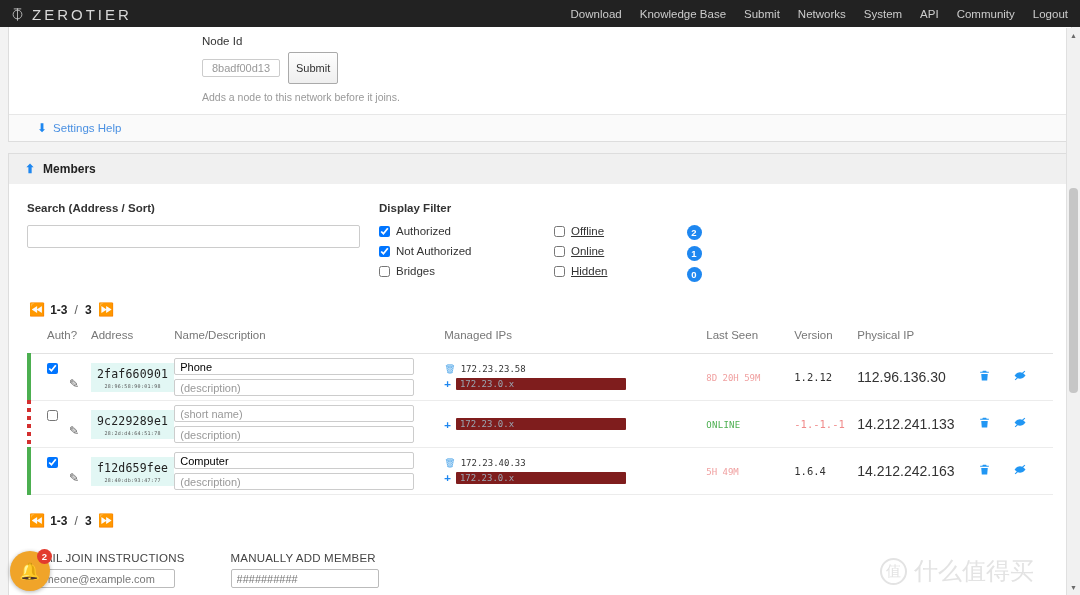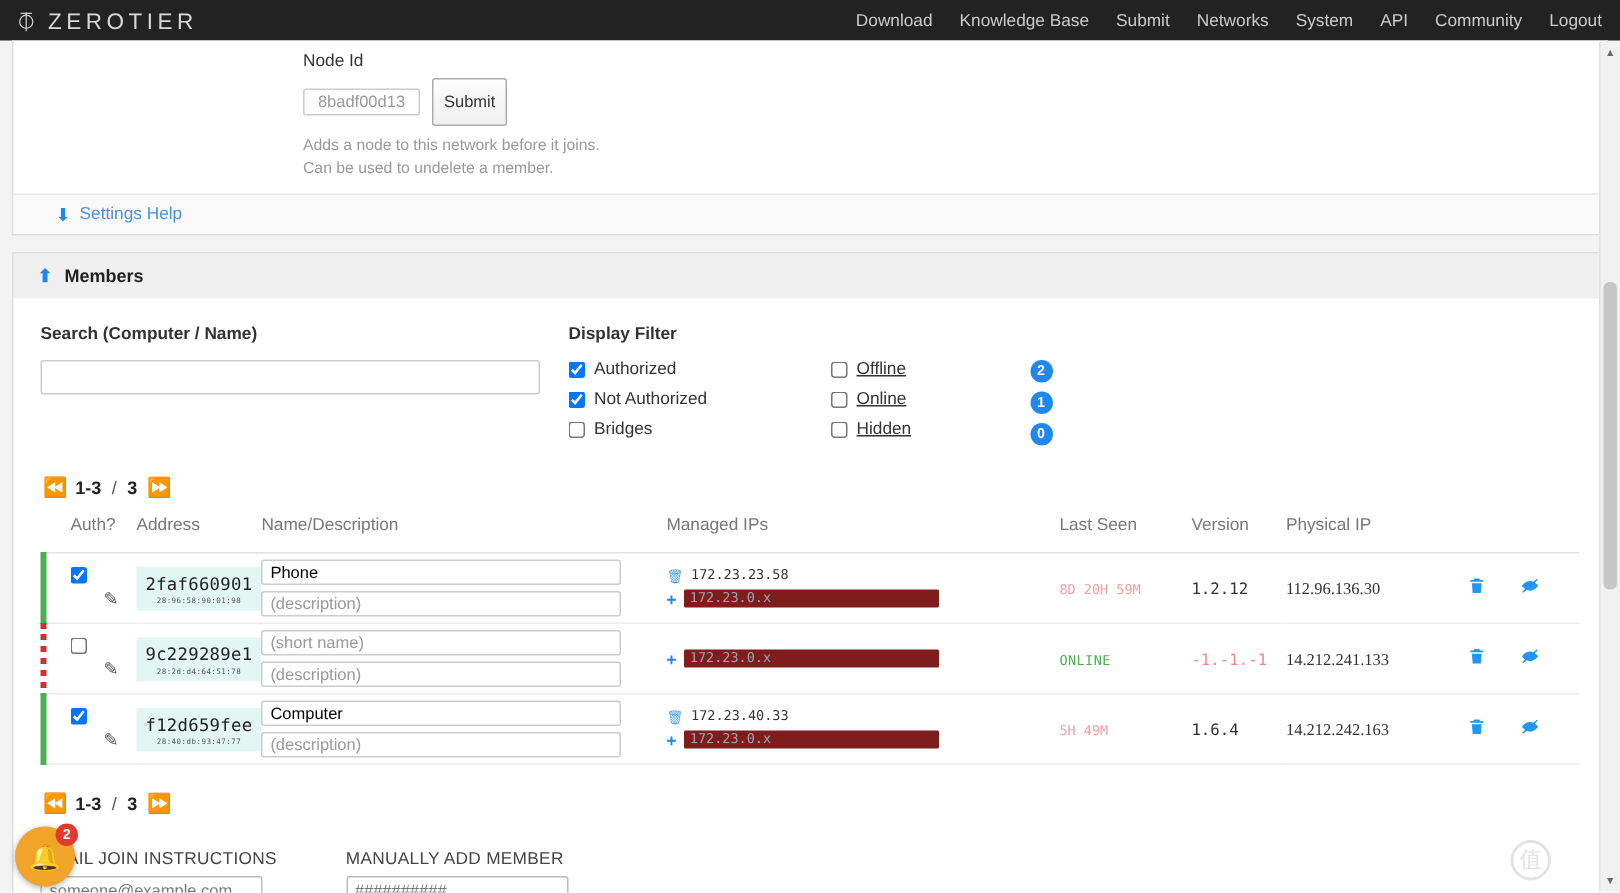--- a/index.html
+++ b/index.html
@@ -147,21 +147,21 @@
   .ip-add .plus { color:#1e87f0; font-weight:bold; font-size:11px; }
   .ip-add .slot {
     background:#7f1d1d; color:#9aa7b3; width:170px; padding:1px 4px; border-radius:1px;
   }
   .trash-sm { color:#4aa3e8; font-size:9px; }
 
   .seen      { font-size:9px; font-family:"DejaVu Sans Mono", monospace; color:#f0a0a0; }
   .seen.online { color:#4caf50; letter-spacing:.3px; }
   .ver       { font-size:10.5px; font-family:"DejaVu Sans Mono", monospace; color:#333; }
   .ver.bad   { color:#f08a8a; }
-  .pip       { font-size:11px; font-family:Liberation Serif, serif; color:#333; }
+  .pip       { font-size:14px; font-family:Liberation Sans, sans-serif; color:#333; }
   .actions   { display:flex; align-items:center; gap:22px; padding-left:6px; }
   .act-ico   { color:#2196f3; cursor:pointer; }
 
   
   .bottom { padding:20px 0 0 18px; display:flex; gap:46px; }
   .bcol-title { font-size:11.5px; color:#444; letter-spacing:.2px; margin-bottom:5px; }
   .bcol input {
     width:148px; height:19px; border:1px solid #bbb; border-radius:2px;
     font-size:11px; padding:1px 5px; color:#555;
     font-family:"Liberation Sans", sans-serif;
@@ -231,39 +231,38 @@
 <div class="page">
 
   <div class="panel panel-top">
     <div class="nodeid-block">
       <div class="field-label">Node Id</div>
       <div class="nodeid-row">
         <input class="nodeid" type="text" placeholder="8badf00d13" style="">
         <button class="btn-submit">Submit</button>
       </div>
       <div class="hint">Adds a node to this network before it joins.</div>
-      <div class="hint" style="margin-top:1px">Can be used to undelete a member.</div>
     </div>
     <div class="settings-help">
       <span class="ico-arrow">⬇</span>
       <a href="#">Settings Help</a>
     </div>
   </div>
 
   <div class="members-header">
     <span class="ico-arrow">⬆</span>
     <span>Members</span>
   </div>
 
   <div class="members-body">
 
     <div class="filters">
 
       <div class="col-search">
-        <div class="grp-title">Search (Computer / Name)</div>
+        <div class="grp-title">Search (Address / Sort)</div>
         <input class="search" type="text" placeholder="" style="">
       </div>
 
       <div class="col-filter">
         <div class="grp-title">Display Filter</div>
         <div class="chk-cols">
           <div class="chk-col">
             <label class="chk-row">
               <input type="checkbox" checked="" style="">
               <span>Authorized</span>
@@ -515,19 +514,20 @@
   </div>
 </div>
 
 <div class="bell-fab">
   <span>🔔</span>
   <span class="bell-badge">2</span>
 </div>
 
 <div class="watermark">
   <span class="wm-circle">值</span>
+  <span>什么值得买</span>
 </div>
 
 <div class="scrollbar">
   <span class="scroll-arrow up">▲</span>
   <div class="scroll-thumb"></div>
   <span class="scroll-arrow dn">▼</span>
 </div>
 
 </body></html>

